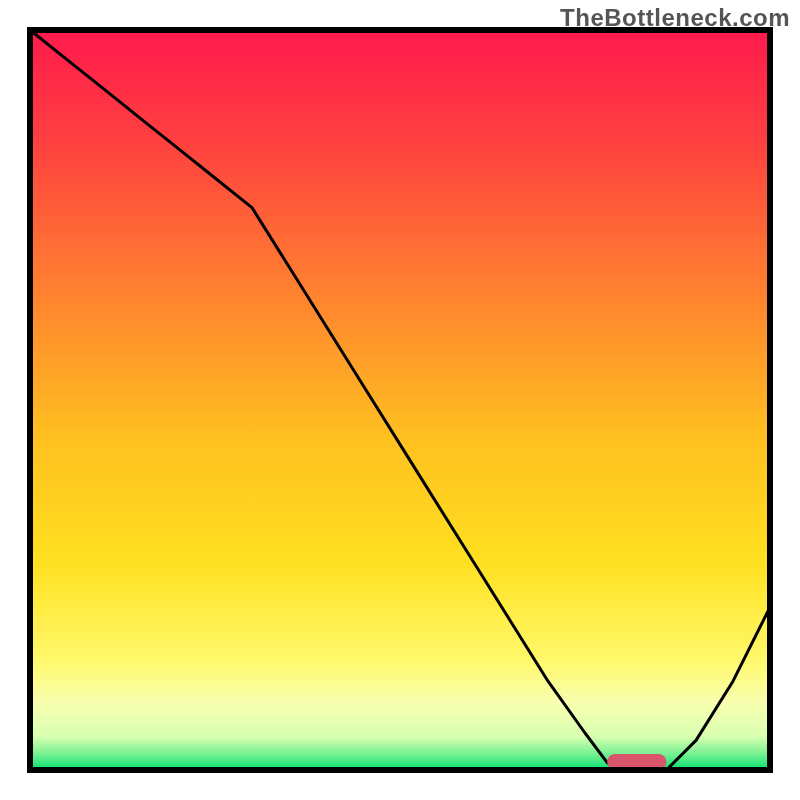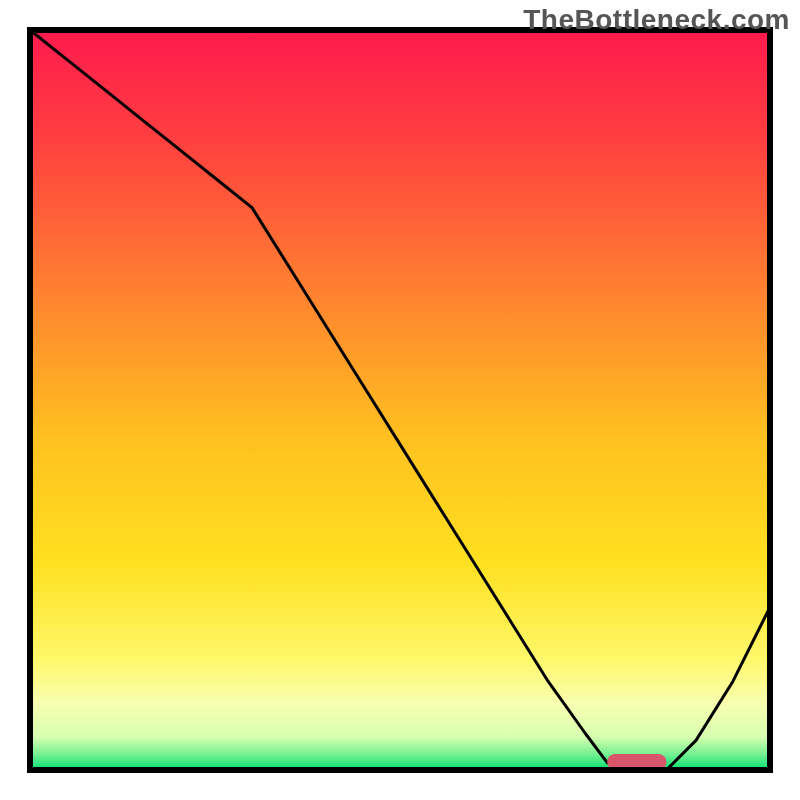--- a/index.html
+++ b/index.html
@@ -12,21 +12,21 @@
   }
   .container {
     position: relative;
     width: 800px;
     height: 800px;
   }
   .watermark {
     position: absolute;
     top: 4px;
     right: 10px;
-    font-size: 28px;
+    font-size: 24px;
     font-weight: 600;
     color: #555;
     user-select: none;
     letter-spacing: 0.5px;
   }
 </style>
 </head>
 <body>
 
 <div class="container">

